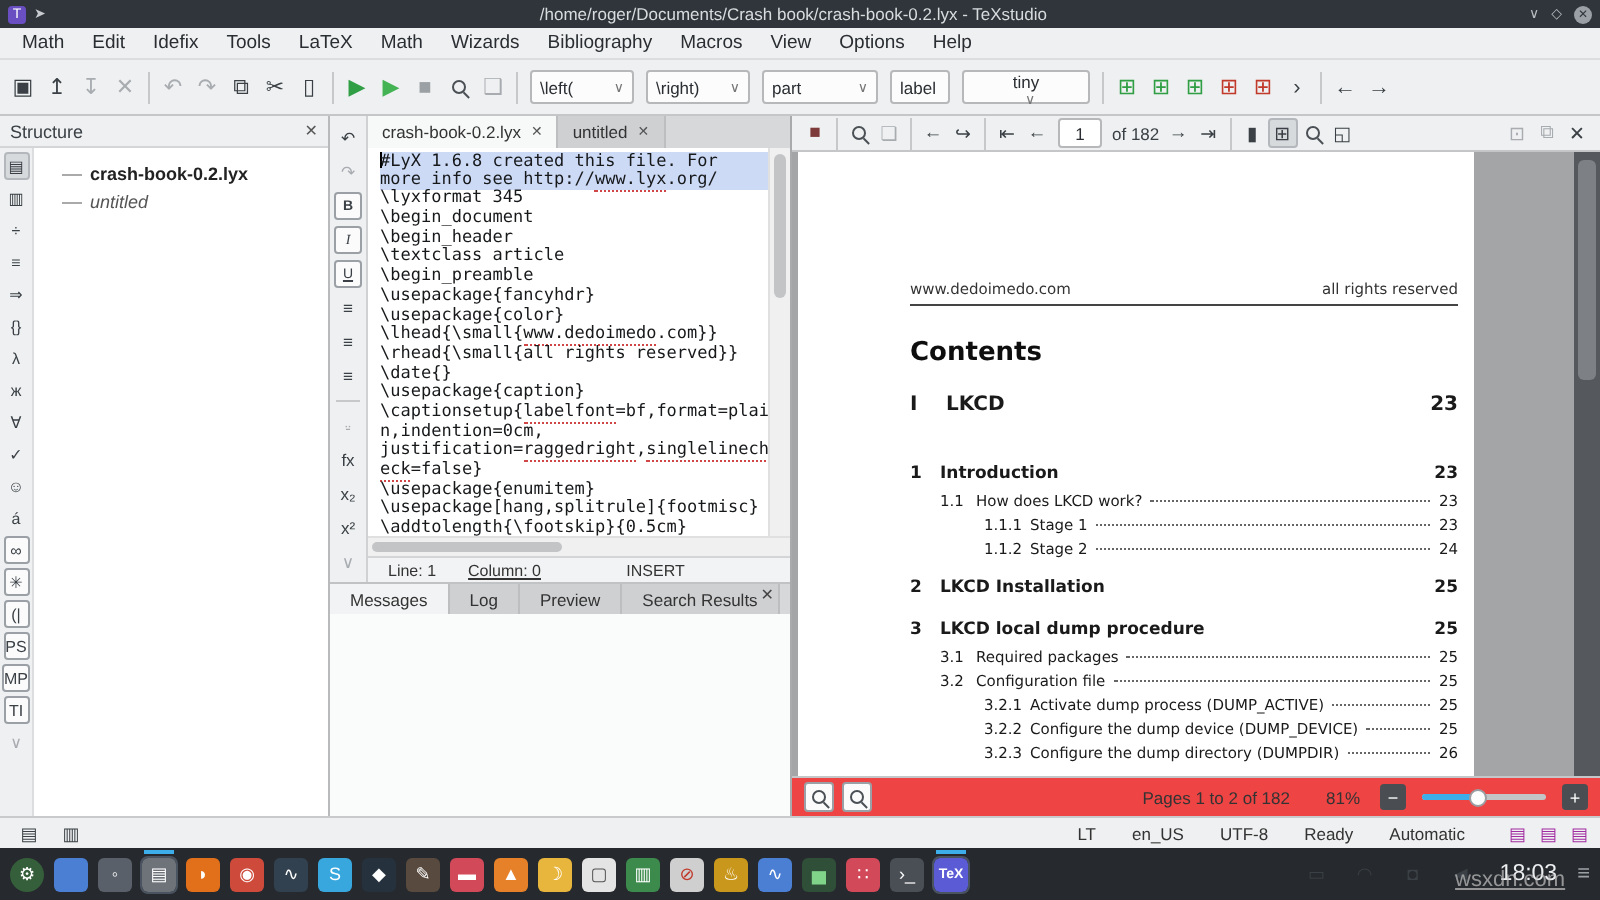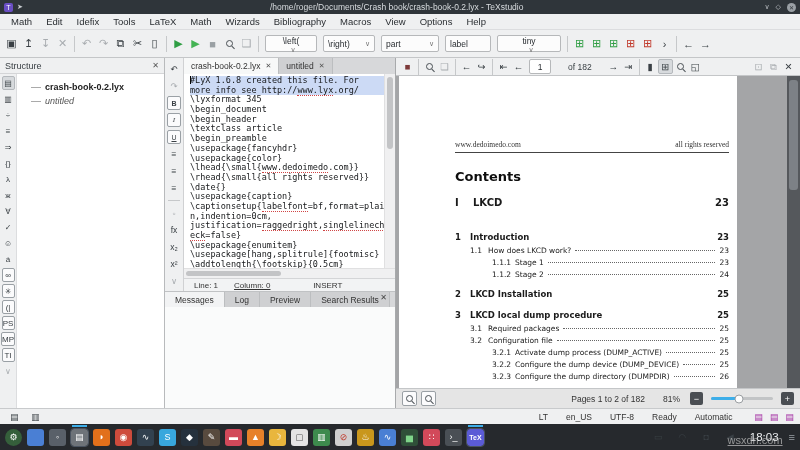--- a/index.html
+++ b/index.html
@@ -24,21 +24,21 @@
   .toolbar { height:28px; display:flex; align-items:center; background:#eff0f1; border-bottom:1px solid #c4c6c8; flex:none; padding:0 3px; font-size:11px; }
   .tbtn { min-width:17px; height:18px; display:flex; align-items:center; justify-content:center; color:#3a4045; border-radius:2px; flex:none; }
   .tbtn.dim { color:#a8acb0; }
   .tbtn.active { background:#d7dadd; border:1px solid #b4b8bc; }
   .tbtn.box { border:1px solid #9aa0a5; background:#fbfbfc; font-size:7px; min-width:13px; height:13px; }
   .tsep { width:1px; height:16px; background:#c6c8ca; margin:0 3px; flex:none; }
   .tspacer { flex:1; }
   .dd { height:17px; background:#fcfcfc; border:1px solid #b6b8ba; border-radius:2px; display:flex; align-items:center; justify-content:space-between; font-size:8.5px; padding:0 4px; margin:0 3px; flex:none; }
   .dd-a { color:#777; font-size:7px; margin-left:4px; }
   .tinput { width:22px; height:15px; background:#fff; border:1px solid #b6b8ba; border-radius:2px; font-size:8.5px; display:flex; align-items:center; justify-content:center; margin:0 3px; flex:none; }
-  .tlabel { font-size:8.5px; color:#3a4045; margin:0 14px; flex:none; }
+  .tlabel { font-size:8.5px; color:#3a4045; margin:0 2px; flex:none; }
   .mag { width:7px; height:7px; border:1.4px solid #4a5055; border-radius:50%; position:relative; }
   .mag::after { content:""; position:absolute; width:4px; height:1.4px; background:#4a5055; bottom:-2px; right:-3px; transform:rotate(45deg); }
   
   .main { flex:1; display:flex; min-height:0;justify-content:center; }
   .structure-pane { width:165px; flex:none; background:#fff; border-right:1px solid #b8babc; display:flex; flex-direction:column; }
   .pane-header { height:16px; flex:none; background:#eff0f1; border-bottom:1px solid #d4d5d7; display:flex; align-items:center; justify-content:space-between; font-size:9px; padding:0 5px; color:#3a4045; }
   .pane-close { font-size:8px; color:#555; }
   .structure-body { flex:1; display:flex; min-height:0; }
   .symbol-strip { width:17px; flex:none; background:#eff0f1; border-right:1px solid #dcdddf; display:flex; flex-direction:column; align-items:center; padding-top:2px; gap:2px; font-size:7.5px; color:#555; overflow:hidden; }
   .symbol-strip .tbtn { min-width:13px; height:14px; font-size:8px; }
@@ -78,40 +78,40 @@
   .msg-tab { padding:0 10px; display:flex; align-items:center; background:#cfd0d2; border-right:1px solid #bcbec0; color:#333; }
   .msg-tab.active { background:#f2f3f4; }
   .msg-close { margin-left:auto; padding:0 6px; display:flex; align-items:center; font-size:8px; color:#444; }
   .msg-body { flex:1; }
   
   .pdf-pane { flex:1; display:flex; flex-direction:column; min-width:0; background:#a4a5a7; }
   .pdf-toolbar { height:18px; flex:none; background:#eff0f1; border-bottom:1px solid #c4c6c8; display:flex; align-items:center; padding:0 4px; font-size:9.5px; }
   .pdf-toolbar .tbtn { min-width:15px; height:15px; }
   .pdf-content { flex:1; min-height:0; position:relative; display:flex; overflow:hidden; }
   .pdf-page { width:338px; flex:none; margin-left:3px; background:#fff; padding:64px 8px 10px 56px; font-family:"DejaVu Sans", sans-serif; color:#1a1a1a; overflow:hidden; }
-  .page-head { display:flex; justify-content:space-between; font-size:7.5px; color:#333; border-bottom:1px solid #444; padding-bottom:3px;font-family:Liberation Serif, serif; }
+  .page-head { display:flex; justify-content:space-between; font-size:7.5px; color:#333; border-bottom:1px solid #444; padding-bottom:3px; }
   .contents-title { font-size:13px; font-weight:bold; margin-top:16px; color:#0e0e0e; }
   .toc { margin-top:13px; display:flex; flex-direction:column; }
   .toc-row { display:flex; align-items:baseline; }
   .toc-row .num { flex:none; }
   .toc-row .tlabel2 { flex:none; }
   .toc-row .dots { flex:1; margin:0 4px; transform:translateY(-2px); }
   .toc-row .dots.on { border-bottom:1px dotted #666; }
   .toc-row .pg { flex:none; }
   .toc-row.part { font-weight:bold; font-size:10px; margin-bottom:15px; }
   .toc-row.part .num { width:18px; }
   .toc-row.chapter { font-weight:bold; font-size:8.5px; margin-top:9px; margin-bottom:2px; }
   .toc-row.chapter .num { width:15px; }
   .toc-row.section { font-size:7.5px; margin:1.5px 0; padding-left:15px; }
   .toc-row.section .num { width:18px; }
   .toc-row.subsection { font-size:7.5px; margin:1.5px 0; padding-left:37px; }
   .toc-row.subsection .num { width:23px; }
   .pdf-scrollbar { position:absolute; right:0; top:0; bottom:0; width:13px; background:#55585c; }
   .pdf-scrollthumb { position:absolute; top:4px; left:2px; right:2px; height:110px; background:#7d8186; border-radius:3px; }
-  .pdf-bottombar { height:20px; flex:none; background:#e5e5e5; border-top:1px solid #c4c6c8; display:flex; align-items:center; font-size:8.5px; padding:0 6px; color:#333; }
+  .pdf-bottombar { height:20px; flex:none; background:#ef4444; border-top:1px solid #c4c6c8; display:flex; align-items:center; font-size:8.5px; padding:0 6px; color:#333; }
   .pdf-bottombar .tbtn.box { min-width:15px; height:15px; }
   .pb-pages { margin-left:auto; }
   .pb-zoom { margin:0 10px 0 18px; }
   .zbtn { width:13px; height:13px; background:#4a4e53; color:#fff; border-radius:2px; font-size:9px; display:flex; align-items:center; justify-content:center; flex:none; }
   .slider { width:62px; height:3px; background:#c2c4c6; border-radius:2px; position:relative; margin:0 8px; flex:none; }
   .slider-fill { position:absolute; left:0; top:0; bottom:0; width:45%; background:#3daee9; border-radius:2px; }
   .slider-knob { position:absolute; left:45%; top:50%; transform:translate(-50%,-50%); width:9px; height:9px; background:#fdfdfd; border:1px solid #9a9ea2; border-radius:50%; }
   
   .statusbar { height:16px; flex:none; background:#eff0f1; border-top:1px solid #c8cacc; display:flex; align-items:center; font-size:8.5px; padding:0 6px; color:#333; }
   .sb-left { display:flex; gap:4px; color:#777; font-size:9px; }
@@ -176,33 +176,33 @@
       <span class="tbtn">▯</span>
       <span class="tsep"></span>
       <span class="tbtn" style="color: rgb(47, 158, 68);">▶</span>
       <span class="tbtn" style="color: rgb(68, 179, 84);">▶</span>
       <span class="tbtn" style="color: rgb(154, 160, 164);">■</span>
       <span class="tbtn">
         <span class="mag"></span>
       </span>
       <span class="tbtn dim">❑</span>
       <span class="tsep"></span>
-      <span class="dd" style="width: 52px; flex-direction: column;">
+      <span class="dd" style="width: 52px;">
         <span>\left(</span>
         <span class="dd-a">∨</span>
       </span>
       <span class="dd" style="width: 52px;">
         <span>\right)</span>
         <span class="dd-a">∨</span>
       </span>
       <span class="dd" style="width: 58px;">
         <span>part</span>
         <span class="dd-a">∨</span>
       </span>
-      <span class="dd" style="width: 46px; gap: 27px;">
+      <span class="dd" style="width: 30px; gap: 27px;">
         <span>label</span>
         <span class="dd-a">∨</span>
       </span>
       <span class="dd" style="width: 64px; flex-direction: column;">
         <span>tiny</span>
         <span class="dd-a">∨</span>
       </span>
       <span class="tsep"></span>
       <span class="tbtn" style="color: rgb(47, 158, 68);">⊞</span>
       <span class="tbtn" style="color: rgb(47, 158, 68);">⊞</span>

